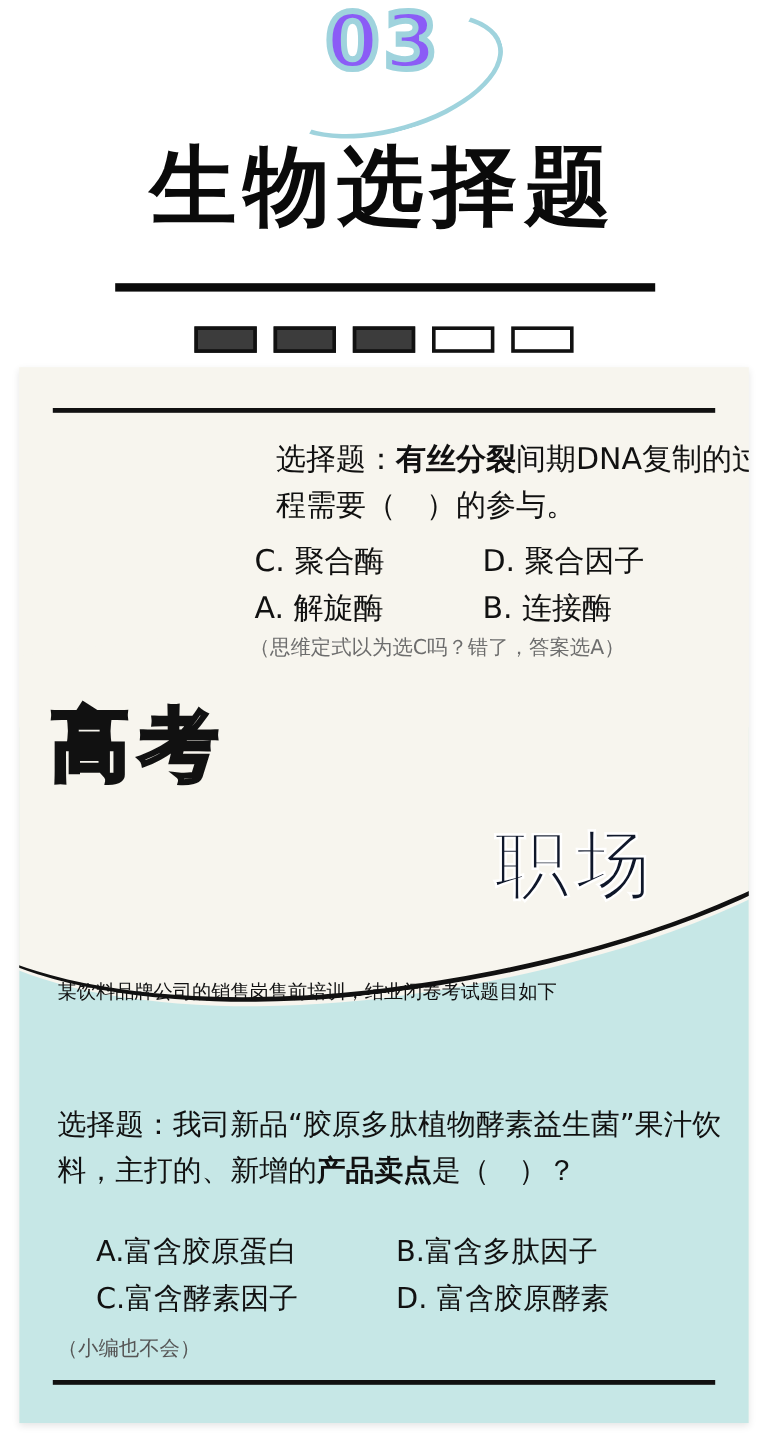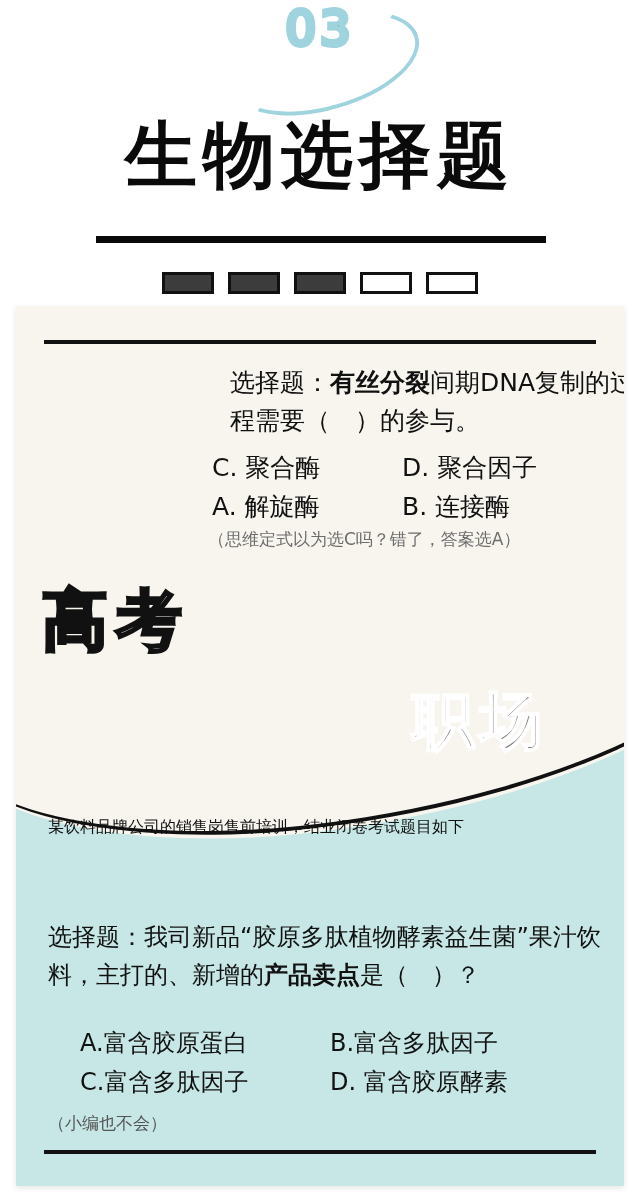--- a/index.html
+++ b/index.html
@@ -23,24 +23,24 @@
     top: 0;
     width: 640px;
     height: 310px;
   }
   .number-badge {
     position: absolute;
     left: 0;
     top: 4px;
     width: 640px;
     text-align: center;
-    font-size: 48px;
-    font-weight: 400;
+    font-size: 64px;
+    font-weight: 700;
     letter-spacing: 4px;
-    color: #000000;
+    color: #8b5cf6;
     -webkit-text-stroke: 5px #9fd3dd;
     font-family: "DejaVu Sans", sans-serif;
     line-height: 1;
     height: 92px;
   }
   .number-swish {
     position: absolute;
     left: 228px;
     top: 16px;
     width: 186px;
@@ -199,23 +199,23 @@
     -webkit-text-stroke: 3px #111;
     font-family: "DejaVu Sans", sans-serif;
     line-height: 1;
     text-align: right;
   }
   .word-zhichang {
     position: absolute;
     left: 396px;
     top: 384px;
     font-size: 62px;
-    font-weight: 700;
+    font-weight: 400;
     letter-spacing: 6px;
-    color: #737373;
+    color: #0f172a;
     -webkit-text-stroke: 2px #ffffff;
     font-family: "DejaVu Sans", sans-serif;
     line-height: 1;
   }
 
   
   .s2-intro {
     position: absolute;
     left: 32px;
     top: 508px;
@@ -306,19 +306,19 @@
   <div class="q2">
     <span>选择题：</span><span>我司新品“胶原多肽植物酵素益生菌”果汁饮料，主打的、新增的</span><b>产品卖点</b><span>是（　）？</span>
   </div>
 
   <div class="q2-opts">
     <div class="opt-row">
       <span class="opt-a">A.富含胶原蛋白</span>
       <span>B.富含多肽因子</span>
     </div>
     <div class="opt-row">
-      <span class="opt-a">C.富含多肽因子</span>
+      <span class="opt-a">C.富含酵素因子</span>
       <span>D. 富含胶原酵素</span>
     </div>
   </div>
 
   <div class="q2-note">（小编也不会）</div>
 </div>
 
 </body></html>

